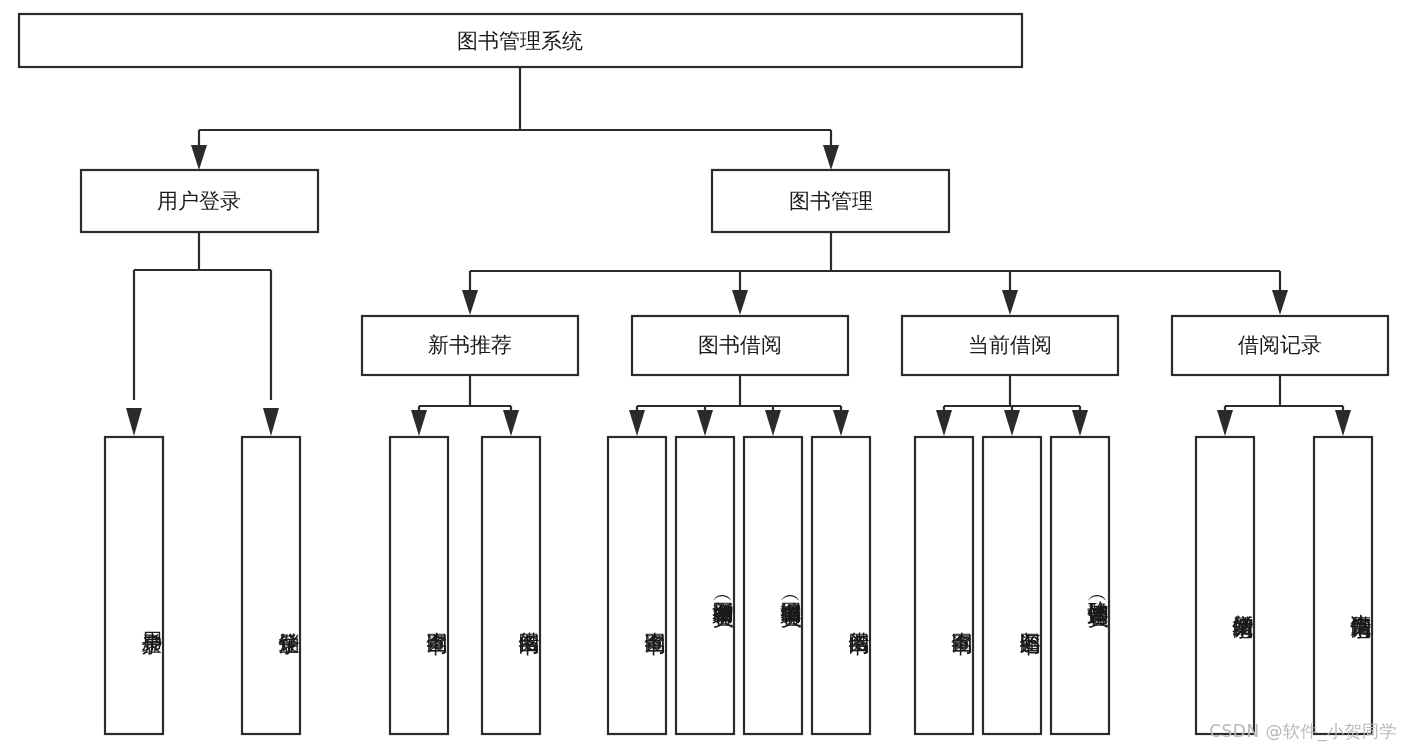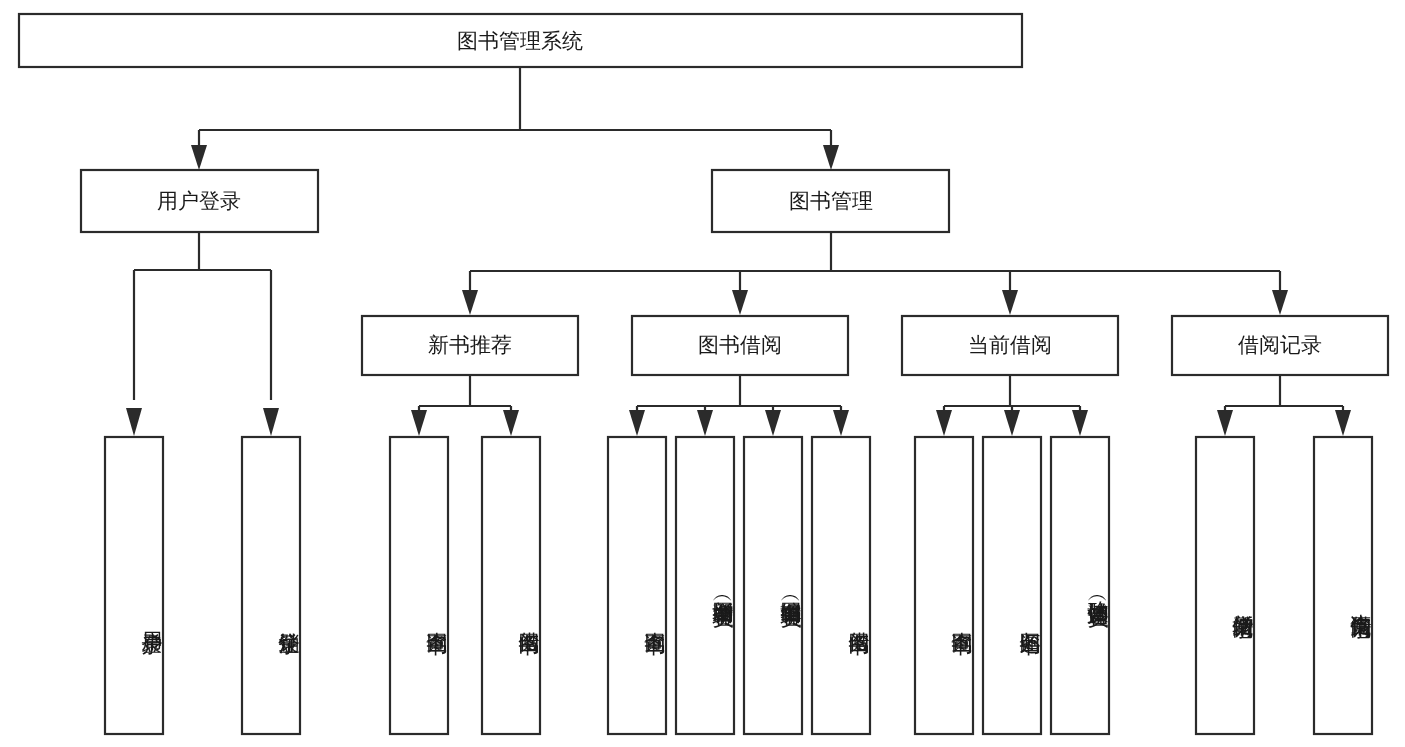--- a/index.html
+++ b/index.html
@@ -170,14 +170,15 @@
   <div class="node-label-v" style="left:744px; top:443px; width:58px; height:291px;">编辑图书（管理员）</div>
   <div class="node-label-v" style="left:812px; top:500px; width:58px; height:234px;">借阅图书</div>
 
   <div class="node-label-v" style="left:915px; top:500px; width:58px; height:234px;">查询图书</div>
   <div class="node-label-v" style="left:983px; top:500px; width:58px; height:234px;">归还图书</div>
   <div class="node-label-v" style="left:1051px; top:443px; width:58px; height:291px;">确认归还（管理员）</div>
 
   <div class="node-label-v" style="left:1196px; top:465px; width:58px; height:269px;">新增借阅记录</div>
   <div class="node-label-v" style="left:1314px; top:465px; width:58px; height:269px;">查询借阅记录</div>
 
+  <div class="watermark">CSDN @软件_小贺同学</div>
 
 </div>
 
 </body></html>

